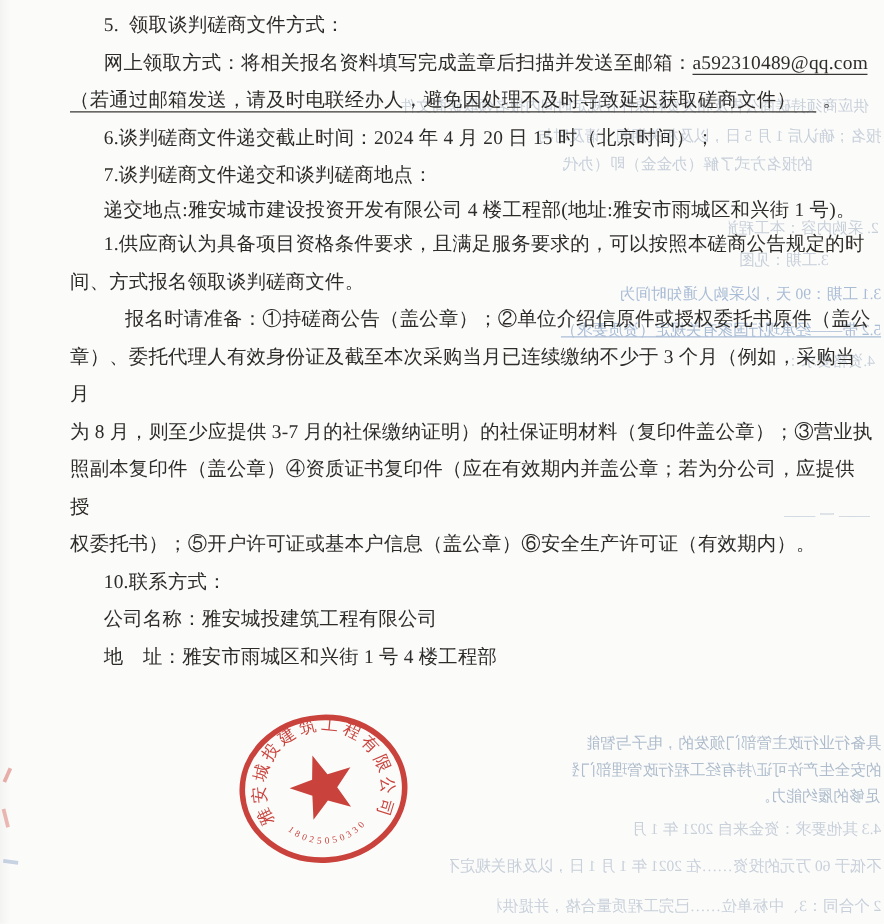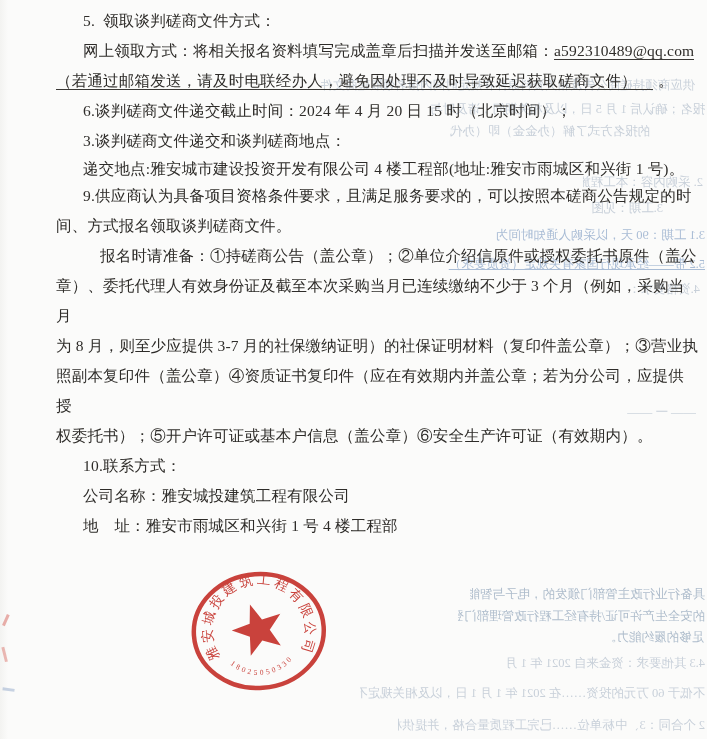--- a/index.html
+++ b/index.html
@@ -69,23 +69,23 @@
     <div class="ghost" style="left:428px;top:656px;width:277px;">4.3 其他要求：资金来自 2021 年 1 月</div>
     <div class="ghost" style="left:360px;top:686px;width:345px;">不低于 60 万元的投资……在 2021 年 1 月 1 日，以及相关规定不少于</div>
     <div class="ghost" style="left:398px;top:718px;width:307px;">2 个合同：3、中标单位……已完工程质量合格，并提供相关证明。</div>
   </div>
 
   <div class="doc">
     <p class="ind">5.  领取谈判磋商文件方式：</p>
     <p class="ind"><span>网上领取方式：将相关报名资料填写完成盖章后扫描并发送至邮箱：</span><span class="u">a592310489@qq.com</span></p>
     <p><span class="note-u">（若通过邮箱发送，请及时电联经办人，避免因处理不及时导致延迟获取磋商文件）</span><span class="gap-dot">。</span></p>
     <p class="ind">6.谈判磋商文件递交截止时间：2024 年 4 月 20 日 15 时（北京时间）；</p>
-    <p class="ind">3.谈判磋商文件递交和谈判磋商地点：</p>
+    <p class="ind">7.谈判磋商文件递交和谈判磋商地点：</p>
     <p class="ind tight">递交地点:雅安城市建设投资开发有限公司 4 楼工程部(地址:雅安市雨城区和兴街 1 号)。</p>
-    <p class="ind">9.供应商认为具备项目资格条件要求，且满足服务要求的，可以按照本磋商公告规定的时
+    <p class="ind">1.供应商认为具备项目资格条件要求，且满足服务要求的，可以按照本磋商公告规定的时
 间、方式报名领取谈判磋商文件。</p>
     <p class="ind2">报名时请准备：①持磋商公告（盖公章）；②单位介绍信原件或授权委托书原件（盖公
 章）、委托代理人有效身份证及截至本次采购当月已连续缴纳不少于 3 个月（例如，采购当月
 为 8 月，则至少应提供 3-7 月的社保缴纳证明）的社保证明材料（复印件盖公章）；③营业执
 照副本复印件（盖公章）④资质证书复印件（应在有效期内并盖公章；若为分公司，应提供授
 权委托书）；⑤开户许可证或基本户信息（盖公章）⑥安全生产许可证（有效期内）。</p>
     <p class="ind">10.联系方式：</p>
     <p class="ind">公司名称：雅安城投建筑工程有限公司</p>
     <p class="ind">地　址：雅安市雨城区和兴街 1 号 4 楼工程部</p>
 

